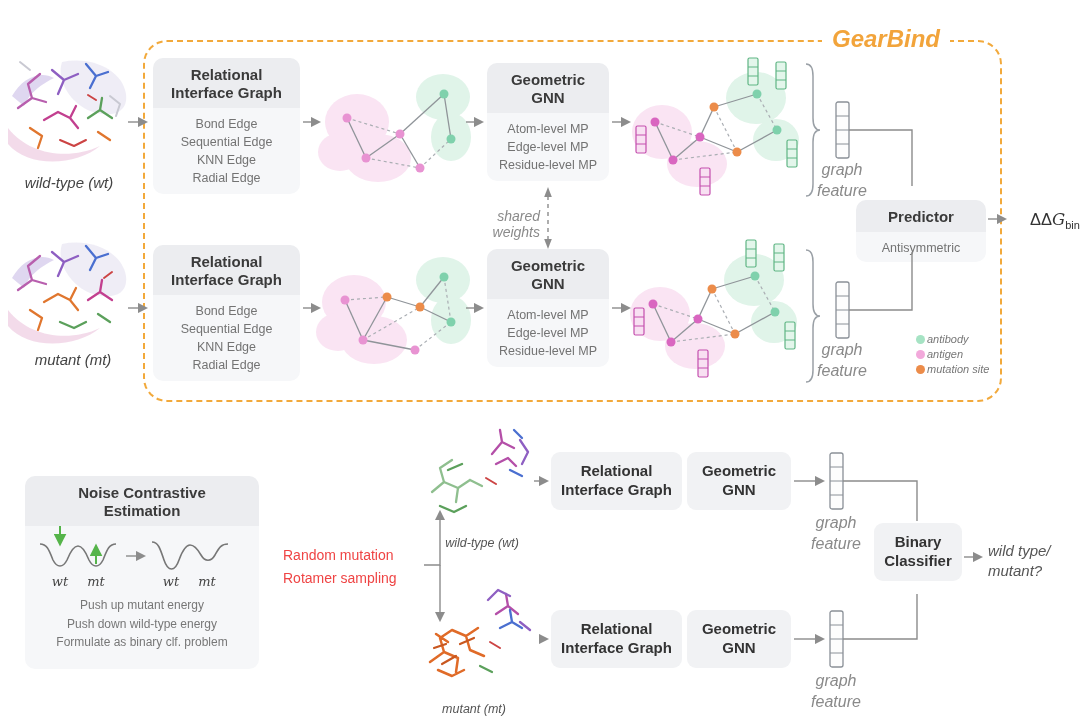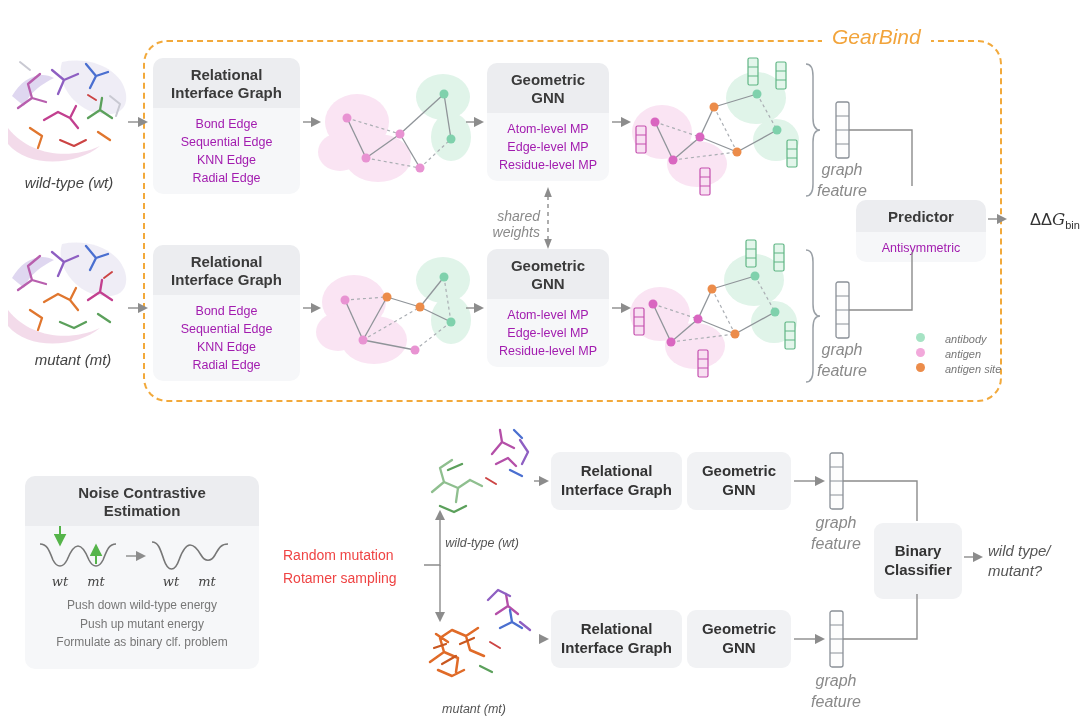--- a/index.html
+++ b/index.html
@@ -1,40 +1,40 @@
 <!DOCTYPE html>
 <html><head>
 <meta charset="utf-8">
 <style>
   *{margin:0;padding:0;box-sizing:border-box}
   html,body{background:#fff}
   body{font-family:"Liberation Sans",sans-serif}
   #canvas{position:relative;width:1080px;height:720px;background:#fff;overflow:hidden}
   #overlay{position:absolute;left:0;top:0;z-index:2;pointer-events:none}
   .dashed-frame{position:absolute;left:143px;top:40px;width:859px;height:362px;border:2.5px dashed #F2A93B;border-radius:24px;z-index:1}
-  .gearbind-title{position:absolute;left:822px;top:25px;z-index:3;font-style:italic;font-weight:normal;font-size:21px;color:#F2A43B;background:#fff;padding:0 10px}
+  .gearbind-title{position:absolute;left:822px;top:25px;z-index:3;font-style:italic;font-weight:bold;font-size:24px;color:#F2A43B;background:#fff;padding:0 10px}
   .panel{position:absolute;z-index:1;display:flex;flex-direction:column;border-radius:10px;overflow:hidden}
   .panel-header{background:#ECEDF0;color:#3a3a3a;font-weight:bold;font-size:15px;text-align:center;padding:8px 14px 6px;line-height:1.2}
   .panel-header.wide{padding:8px 28px 6px}
   .panel-body{background:#F6F7F9;flex:1;padding:7px 2px 8px;text-align:center}
-  .panel-item{font-size:12.5px;color:#a21caf;line-height:1.45}
+  .panel-item{font-size:12.5px;color:#737373;line-height:1.45}
   .box{position:absolute;z-index:1;background:#F1F2F4;border-radius:9px;display:flex;flex-direction:column;align-items:center;justify-content:center;text-align:center;font-weight:bold;font-size:15px;color:#333;line-height:1.25;padding:4px}
   .txt{position:absolute;z-index:3}
   .struct-label{font-style:italic;font-size:15px;color:#444;text-align:center}
   .struct-label-sm{font-style:italic;font-size:12.5px;color:#555;text-align:center}
   .gf-label{font-style:italic;font-size:16px;color:#8a8a8a;text-align:center;line-height:1.3}
   .sw-label{font-style:italic;font-size:14px;color:#8a8a8a;text-align:right}
   .nce-lines{font-size:12px;color:#777;text-align:center;line-height:18.5px}
   .sampling{font-weight:normal;font-size:14px;color:#ef4444;line-height:23px}
   .result{font-style:italic;font-size:15px;color:#555;line-height:20px}
   .ddg{font-size:16.5px;color:#333;white-space:nowrap}
   .ddg i{font-family:"DejaVu Serif",serif}
   .ddg sub{font-size:11px}
   .legend{position:absolute;left:916px;top:333px;z-index:3}
-  .legend-row{display:flex;gap:20px;margin-bottom:3px;font-style:italic;font-size:11px;color:#777}
+  .legend-row{display:flex;align-items:center;gap:2px;margin-bottom:3px;font-style:italic;font-size:11px;color:#777}
 </style>
 </head>
 <body>
 
 <div id="canvas">
 
   <div class="dashed-frame"></div>
   <div class="gearbind-title">GearBind</div>
 
   <div class="panel" style="left:153px;top:58px;width:147px;height:136px">
@@ -102,47 +102,47 @@
     <div class="legend-row">
       <svg width="9" height="9">
           <circle cx="4.5" cy="4.5" r="4.5" fill="#F2A9DB"></circle>
         </svg>
       <span>antigen</span>
     </div>
     <div class="legend-row">
       <svg width="9" height="9">
           <circle cx="4.5" cy="4.5" r="4.5" fill="#EC8C4A"></circle>
         </svg>
-      <span>antigen site</span>
+      <span>mutation site</span>
     </div>
   </div>
 
   <div class="panel" style="left:25px;top:476px;width:234px;height:193px">
     <div class="panel-header wide">Noise Contrastive Estimation</div>
     <div class="panel-body"></div>
   </div>
   <div class="txt nce-lines" style="left:30px;top:596px;width:224px">
+    <div>Push up mutant energy</div>
     <div>Push down wild-type energy</div>
-    <div>Push up mutant energy</div>
     <div>Formulate as binary clf. problem</div>
   </div>
 
   <div class="txt sampling" style="left:283px;top:544px;width:142px">
     <div>Random mutation</div>
     <div>Rotamer sampling</div>
   </div>
 
   <div class="txt struct-label-sm" style="left:428px;top:536px;width:108px">wild-type (wt)</div>
   <div class="txt struct-label-sm" style="left:420px;top:702px;width:108px">mutant (mt)</div>
 
   <div class="box" style="left:551px;top:452px;width:131px;height:58px">Relational Interface Graph</div>
   <div class="box" style="left:687px;top:452px;width:104px;height:58px">Geometric GNN</div>
   <div class="box" style="left:551px;top:610px;width:131px;height:58px">Relational Interface Graph</div>
   <div class="box" style="left:687px;top:610px;width:104px;height:58px">Geometric GNN</div>
-  <div class="box" style="left:874px;top:523px;width:88px;height:76px">Binary Classifier</div>
+  <div class="box" style="left:874px;top:523px;width:88px;height:58px">Binary Classifier</div>
 
   <div class="txt gf-label" style="left:806px;top:513px;width:60px">graph feature</div>
   <div class="txt gf-label" style="left:806px;top:671px;width:60px">graph feature</div>
 
   <div class="txt result" style="left:988px;top:541px;width:92px">
     <div>wild type/</div>
     <div>mutant?</div>
   </div>
 
   <svg id="overlay" width="1080" height="720" viewBox="0 0 1080 720">

